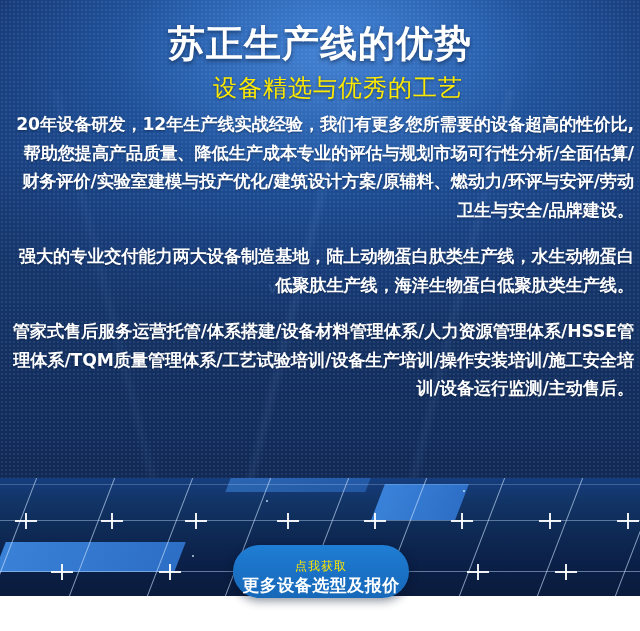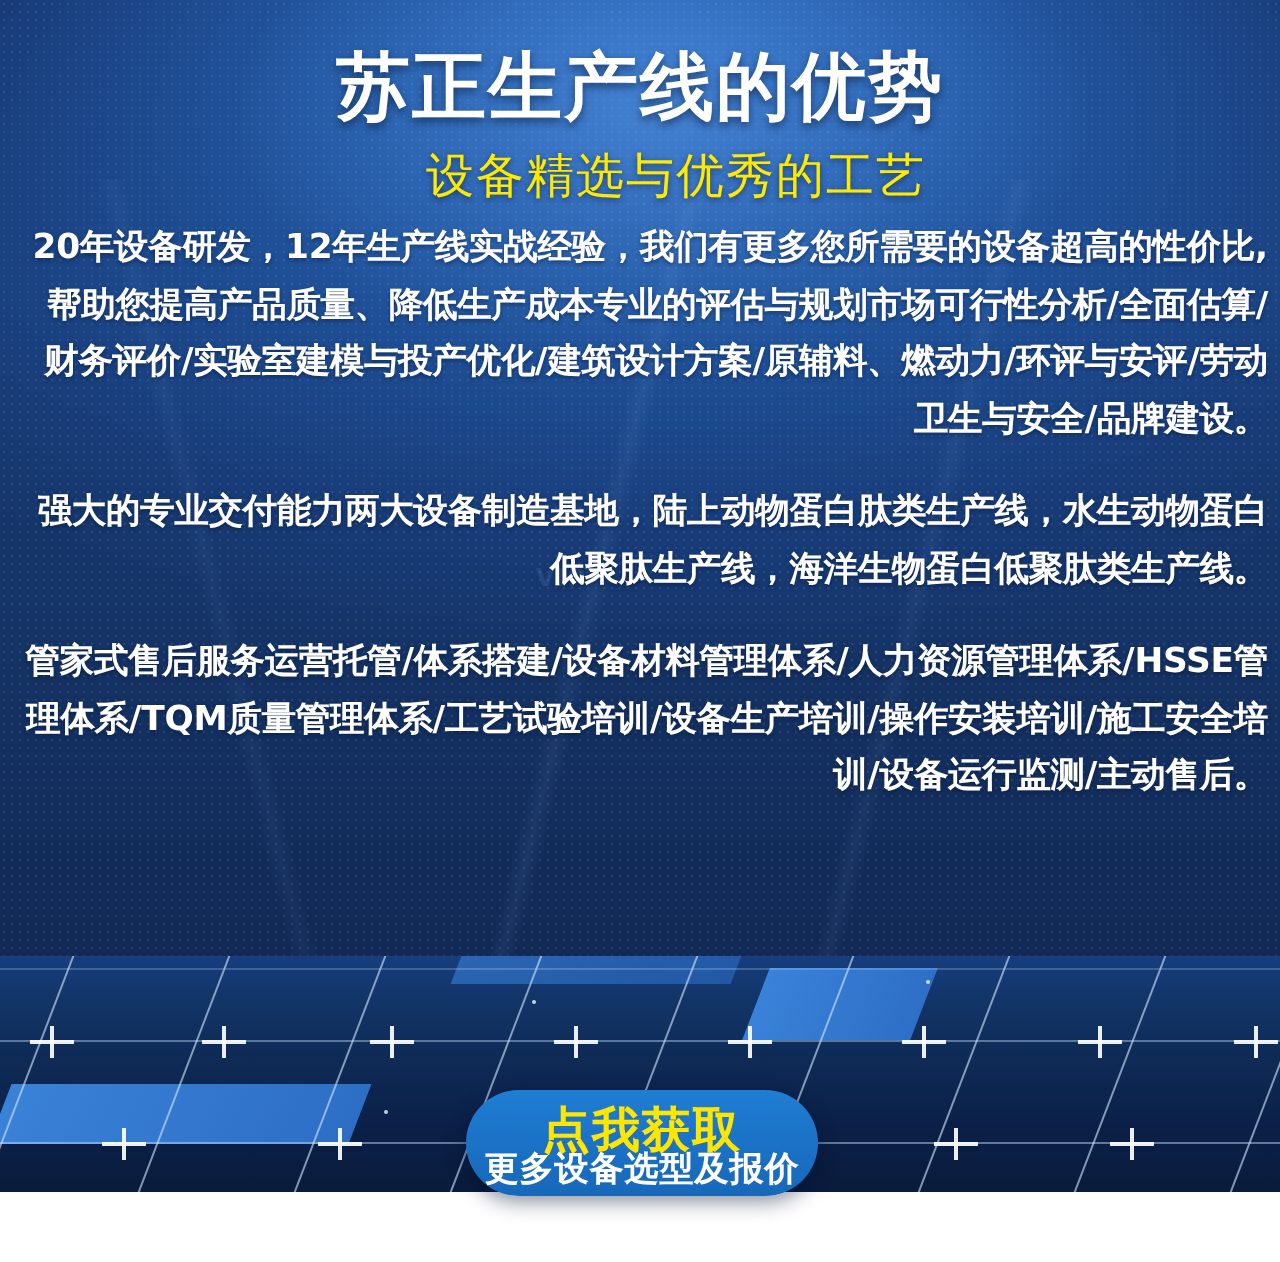--- a/index.html
+++ b/index.html
@@ -207,23 +207,23 @@
     box-shadow: 0 3px 10px rgba(3,16,40,0.45);
     text-align: center;
     cursor: pointer;
     border: none;
     padding: 0;
     display: block;
   }
   .cta-main {
     display: block;
     padding-top: 7px;
-    font-size: 24px;
+    font-size: 12px;
     line-height: 24px;
-    font-weight: bold;
+    font-weight: normal;
     color: #ffe600;
     letter-spacing: 1px;
   }
   .cta-sub {
     display: block;
     font-size: 17px;
     line-height: 18px;
     font-weight: bold;
     color: #ffffff;
     letter-spacing: 0.5px;

